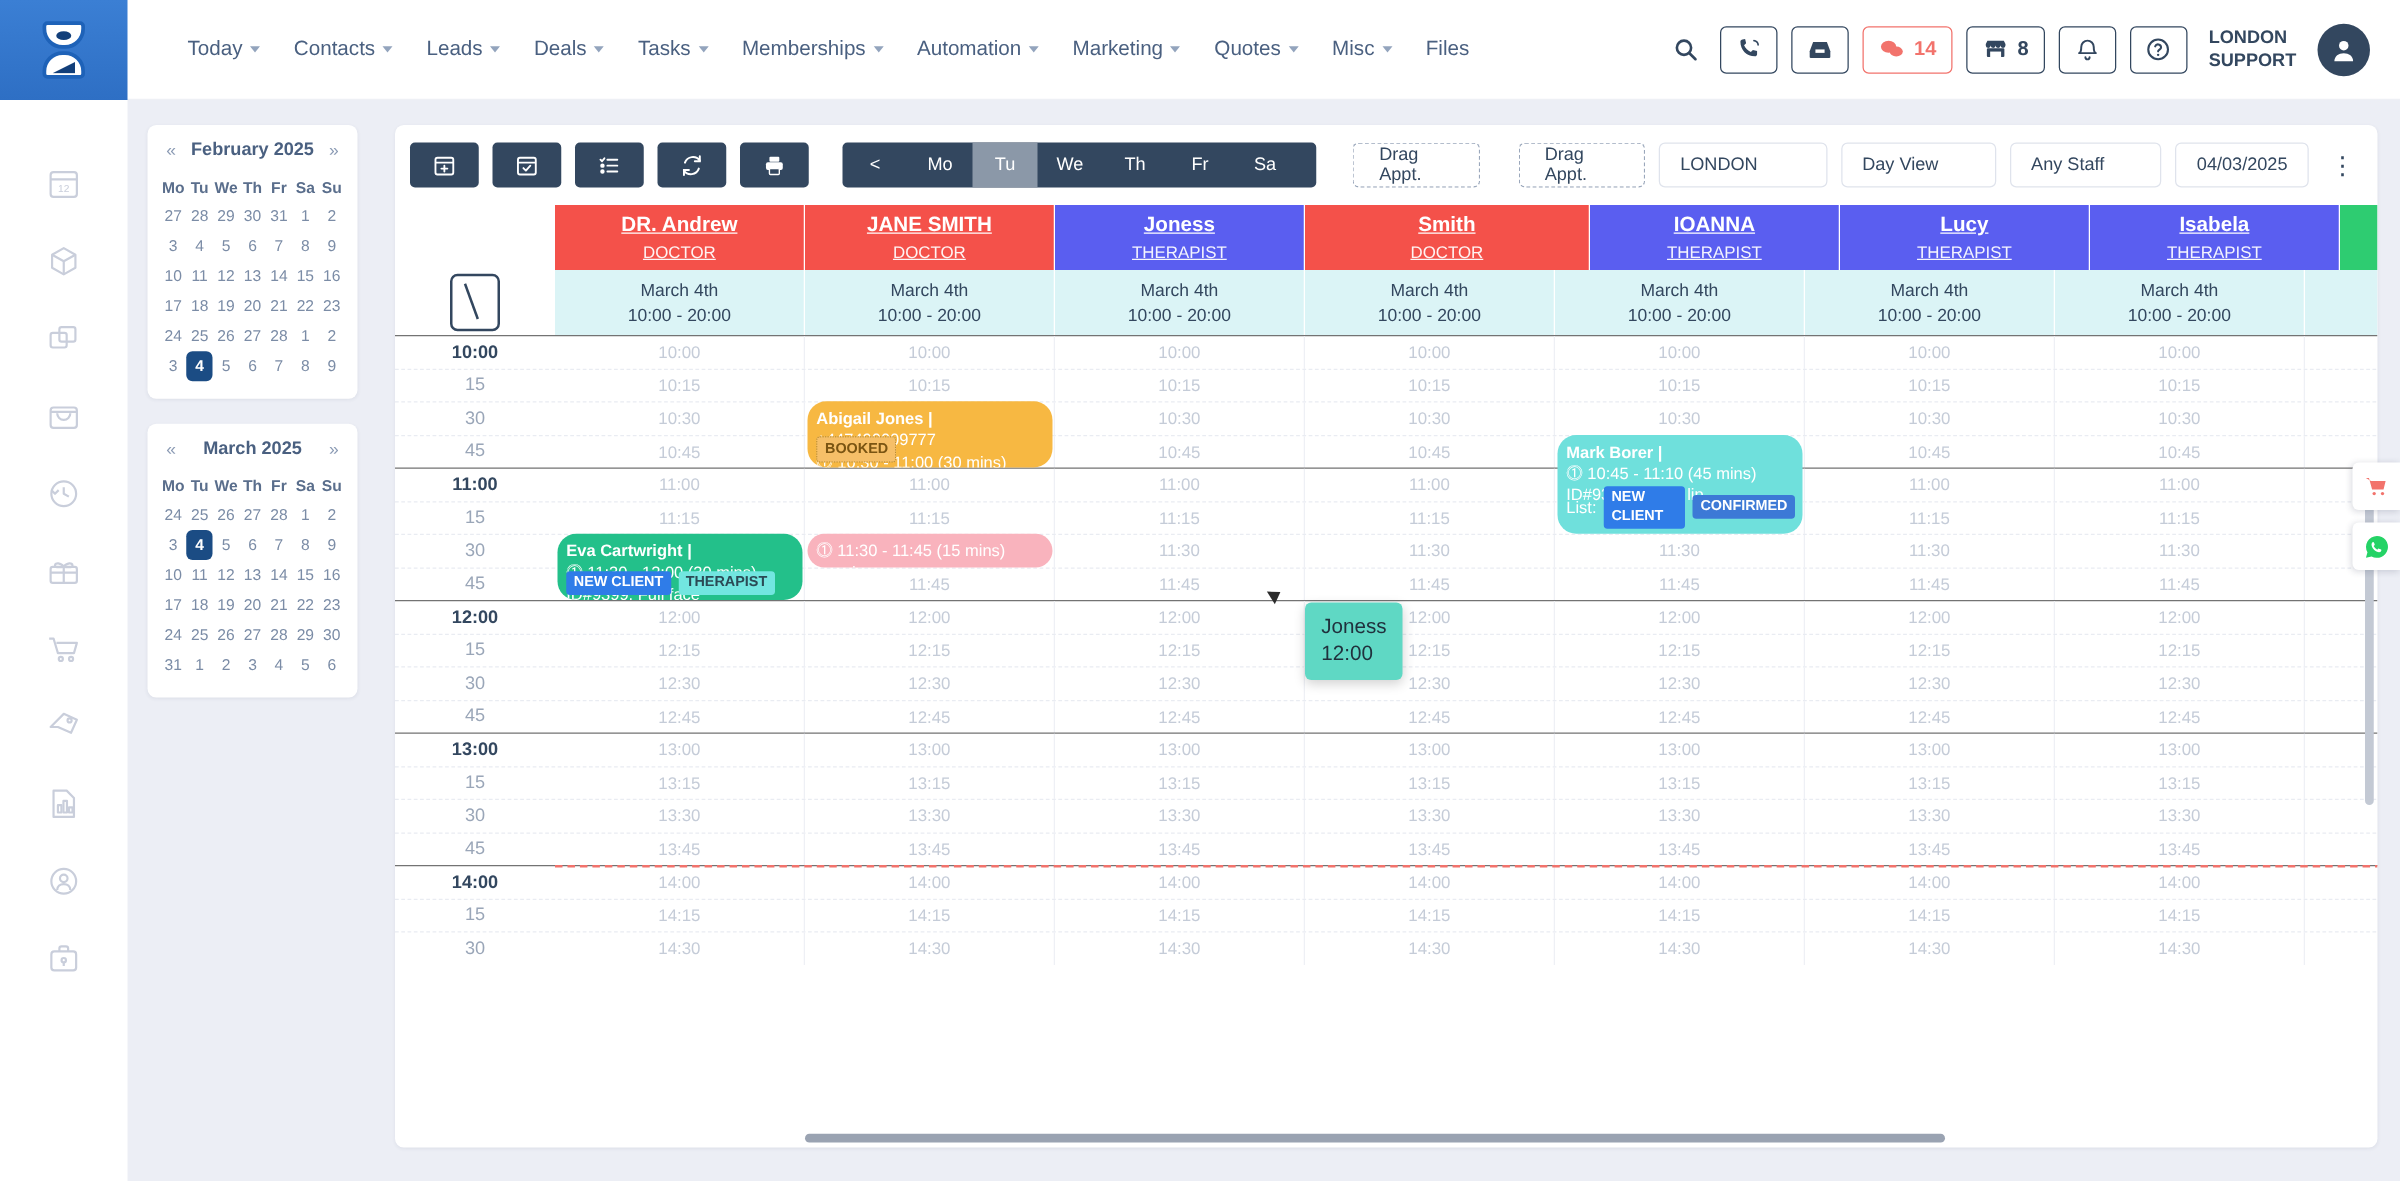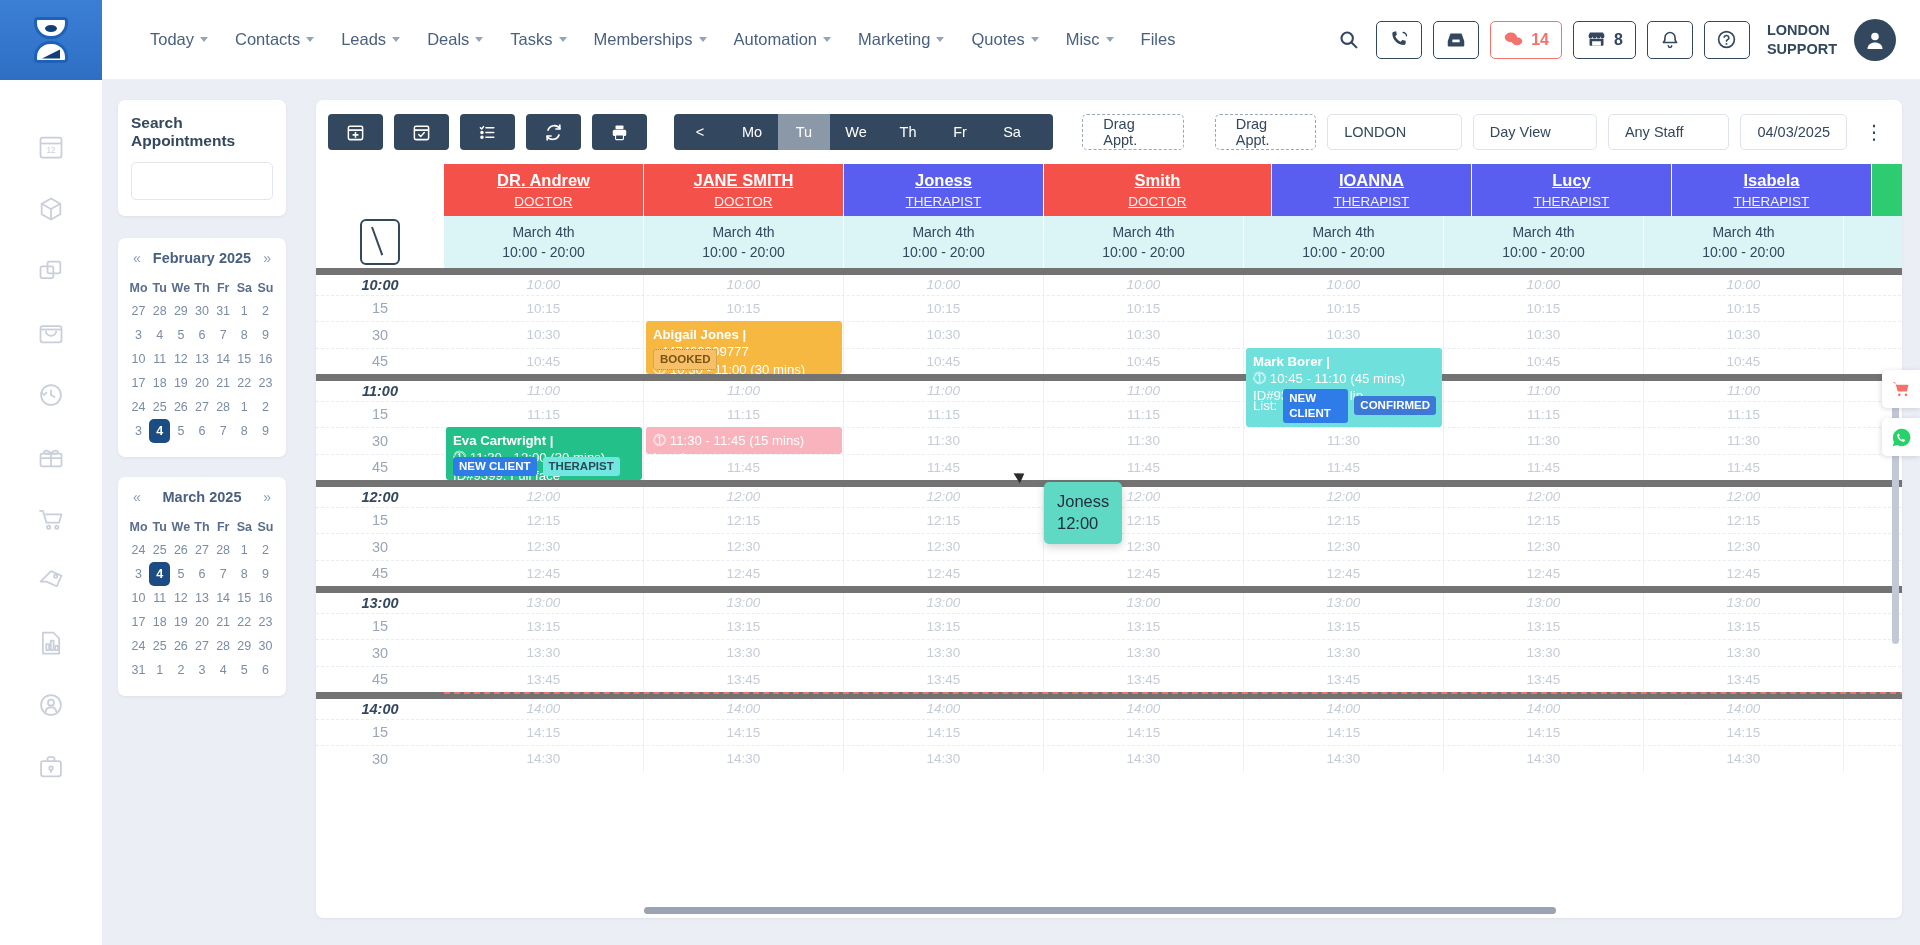--- a/index.html
+++ b/index.html
@@ -127,33 +127,33 @@
     transform: rotate(-20deg); transform-origin: top;
   }
   .subcell {
     flex: none; width: 200px; background: #dbf4f6; border-right: 1px solid #fff;
     display: flex; flex-direction: column; align-items: center; justify-content: center;
     font-size: 14px; color: #33475f; line-height: 1.45;
   }
 
   #bodyrows { position: relative; }
   .trow { display: flex; height: 26.5px; position: relative; }
-  .trow.hour { border-top: 7px solid #737373; font-style: italic; }
+  .trow.hour { border-top: 1px solid #737373; }
   .trow.quarter { border-top: 1px dashed #e9ecf2; }
   .tlabel {
     width: 128px; flex: none; display: flex; align-items: center; justify-content: center;
     font-size: 14.5px; color: #9aa6b8;
   }
   .trow.hour .tlabel { color: #33475f; font-weight: 700; font-size: 14.5px; }
   .tcell { flex: none; width: 200px; border-right: 1px solid #eef0f5;
     display: flex; align-items: center; justify-content: center; font-size: 13.5px; color: #c5ccd8; }
   .nowline { position: absolute; left: 128px; right: 0; border-top: 2px dashed #f2736c; z-index: 4; }
 
   
-  .appt { position: absolute; border-radius: 3px; color: #fff; padding: 5px 7px;
+  .appt { position: absolute; border-radius: 15px; color: #fff; padding: 5px 7px;
     font-size: 13.2px; line-height: 1.32; overflow: hidden; z-index: 6; cursor: move; }
   .appt .ttl { font-weight: 700; }
   .appt .tag { display: inline-block; font-size: 11.5px; font-weight: 700; padding: 2px 6px; border-radius: 3px; }
   .tag-new { background: #2f7ce8; color: #fff; }
   .tag-done { background: #72e6e0; color: #2b4a55; }
   .tag-booked { background: #f6bf68; color: #7a5412; border: 1px dotted #b88d33; }
   .tag-conf { background: #3c79d6; color: #fff; }
   .taglist { position: absolute; bottom: 4px; left: 7px; right: 6px; display: flex; align-items: center; gap: 6px; }
 
   #draggh {
@@ -367,24 +367,20 @@
       <svg width="28" height="28" viewBox="0 0 24 24" fill="none" stroke="currentColor" stroke-width="1.5" stroke-linejoin="round">
         <rect x="3.5" y="7" width="17" height="13" rx="2"></rect>
         <path d="M9 7V5a1.5 1.5 0 0 1 1.5-1.5h3A1.5 1.5 0 0 1 15 5v2"></path>
         <circle cx="12" cy="13" r="1.5"></circle>
         <line x1="12" y1="14.5" x2="12" y2="17"></line>
       </svg>
     </div>
   </div>
 
 <div id="leftpanel">
-  <div id="searchcard" class="card">
-    <h3>Search Appointments</h3>
-    <input type="text" placeholder="" style="">
-  </div>
   <div id="calendars">
       <div class="card minical">
         <div class="mc-head">
           <span class="arrow">«</span>
           <span class="title">February 2025</span>
           <span class="arrow">»</span>
         </div>
         <table class="mc">
           <tbody>
             <tr>

